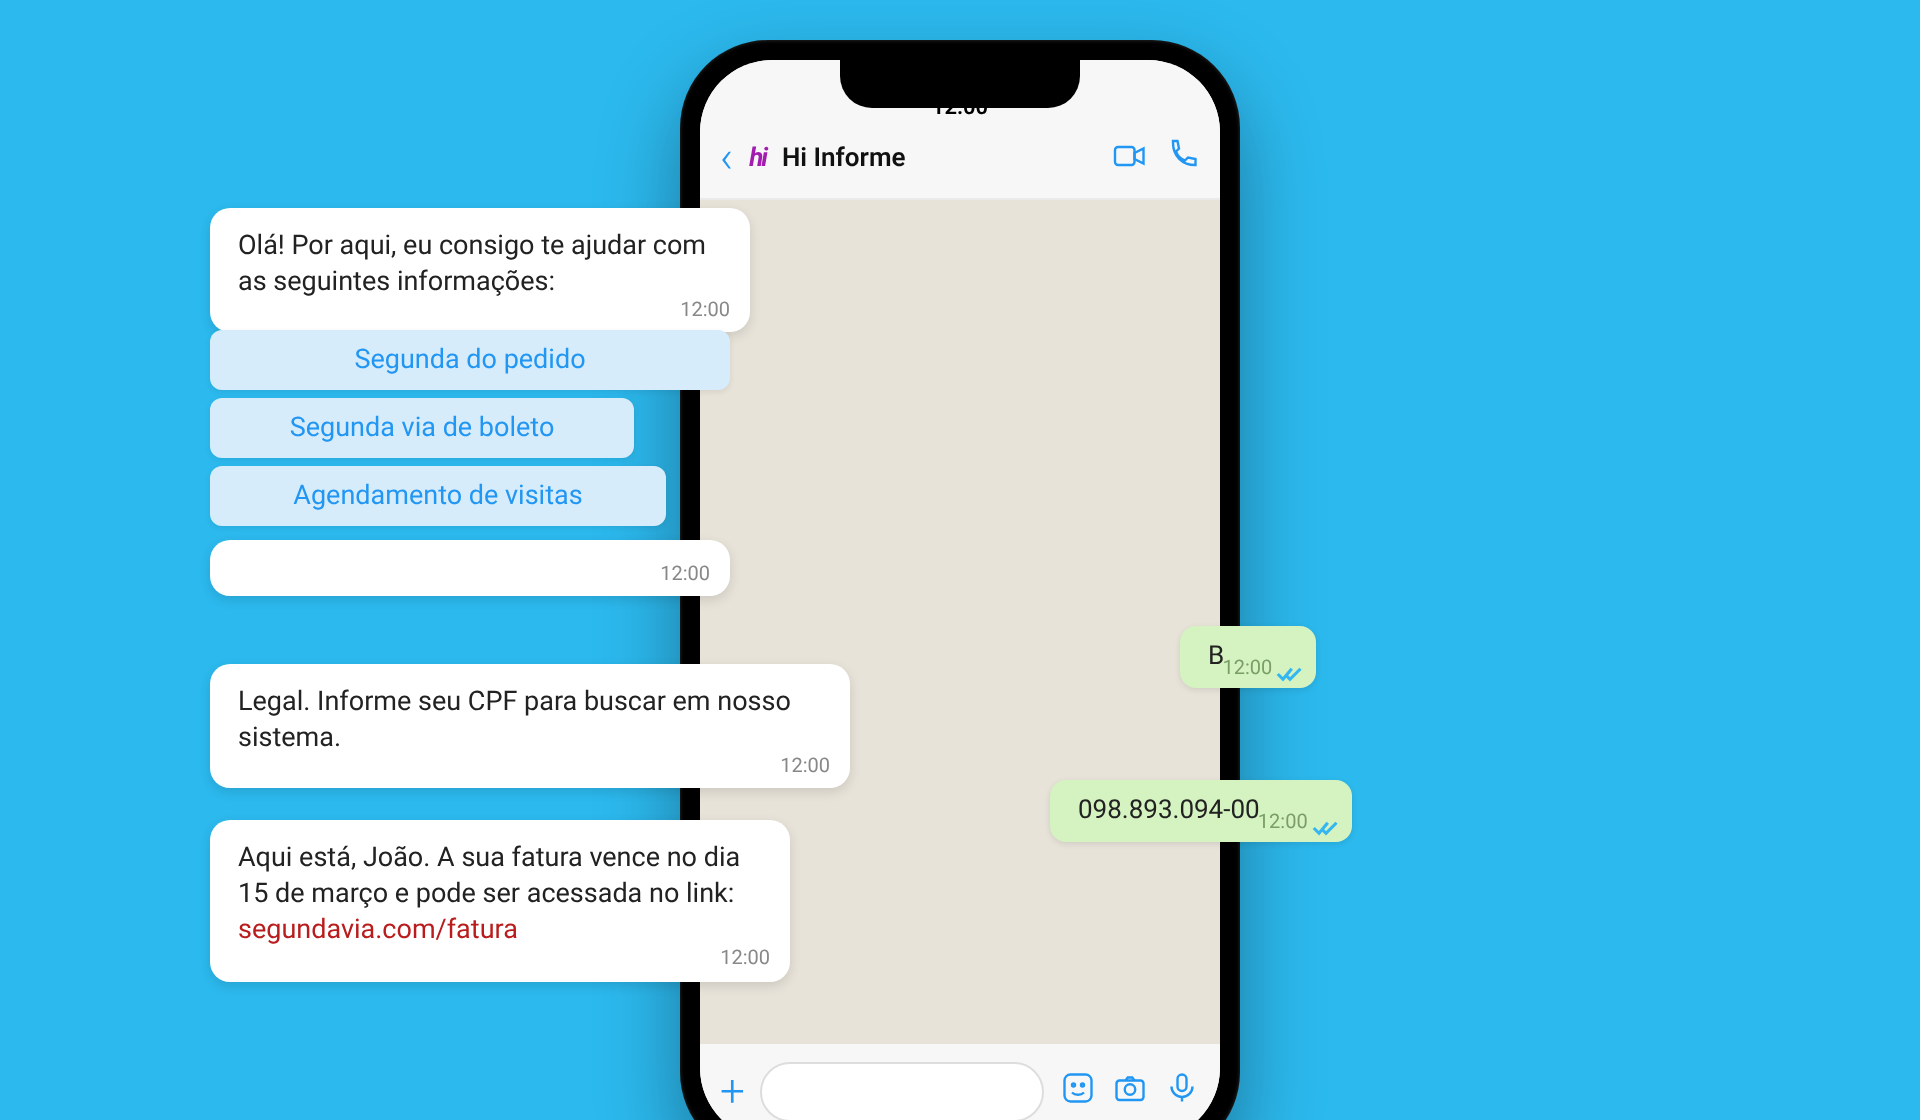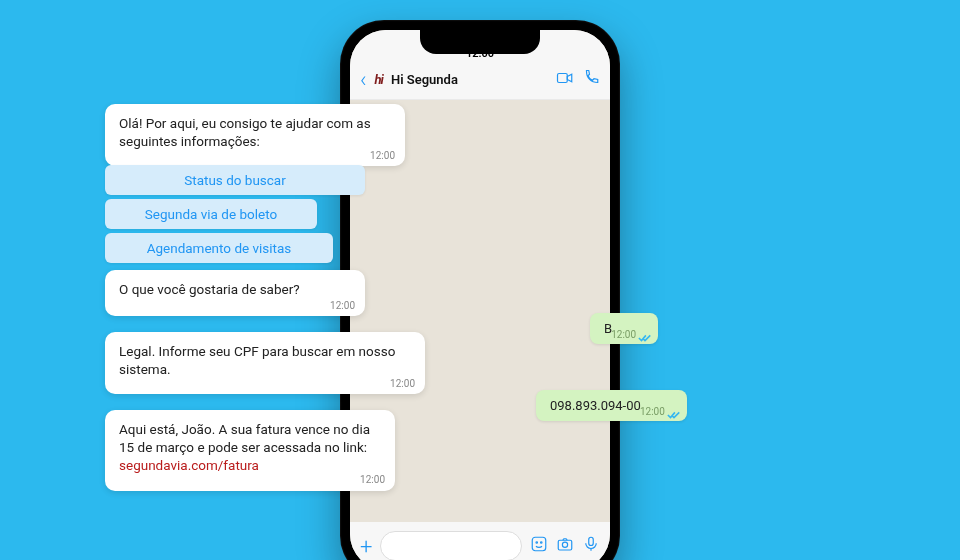--- a/index.html
+++ b/index.html
@@ -10,21 +10,21 @@
            background: #000; border-radius: 44px; box-shadow: 0 18px 40px rgba(0,0,0,.35), inset 0 0 2px rgba(255,255,255,.2); }
   .phone::after {  content:""; position:absolute; left:0; right:0; top:100%; height:80px;
                   background: linear-gradient(rgba(0,0,0,.18),rgba(0,0,0,0)); border-radius: 0 0 44px 44px; transform: scaleY(-1); opacity:.4;}
   .screen { position: absolute; inset: 10px; background: #e8e3d9; border-radius: 36px; overflow: hidden; }
   .notch { position: absolute; top: 0; left: 50%; transform: translateX(-50%); width: 120px; height: 24px;
            background: #000; border-radius: 0 0 16px 16px; z-index: 5; }
 
   .statusbar { height: 30px; background: #f7f7f7; display:flex; align-items:flex-end; justify-content:center; font-size: 11px; font-weight:600; color:#000; }
   .wa-header { background:#f7f7f7; height: 40px; display:flex; align-items:center; padding: 0 10px; gap:8px; border-bottom:1px solid rgba(0,0,0,.05);}
   .wa-header .back { color:#2196f3; font-size:22px; font-weight:300; }
-  .wa-header .brand-logo { font-size: 13px; color:#7f1d1d; font-weight:700; font-style:italic; letter-spacing:-1px;}
+  .wa-header .brand-logo { font-size: 13px; color:#a21caf; font-weight:700; font-style:italic; letter-spacing:-1px;}
   .wa-header .title { font-weight:600; font-size: 13px; color:#111; flex:1; }
   .wa-header .icon { color:#2196f3; }
   .wa-header svg { width:18px; height:18px; stroke:#2196f3; fill:none; stroke-width:1.6; }
 
   .chat-canvas { position:absolute; top:70px; bottom:48px; left:0; right:0;
                  background: #e8e3d9; }
   .wa-footer { position:absolute; bottom:0; left:0; right:0; height:48px; background:#f7f7f7; display:flex; align-items:center; padding:0 10px; gap:8px;}
   .wa-footer .plus { color:#2196f3; font-size:22px; font-weight:300; }
   .wa-footer .input { flex:1; height:30px; background:#fff; border:1px solid #ddd; border-radius:16px; }
   .wa-footer svg { width:18px; height:18px; stroke:#2196f3; fill:none; stroke-width:1.6; }
@@ -49,21 +49,21 @@
 
 <div class="phone">
   <div class="screen">
     <div class="notch"></div>
     <div class="statusbar">
       <span>12:00</span>
     </div>
     <div class="wa-header">
       <span class="back">‹</span>
       <span class="brand-logo">hi</span>
-      <span class="title">Hi Segunda</span>
+      <span class="title">Hi Informe</span>
       <span class="icon">
         <svg viewBox="0 0 24 24">
             <rect x="2" y="6" width="13" height="12" rx="2"></rect>
             <path d="M15 10l6-3v10l-6-3z"></path>
           </svg>
       </span>
       <span class="icon">
         <svg viewBox="0 0 24 24">
             <path d="M6 3c0 9 6 15 15 15v-4l-5-1-2 2c-3-1-5-3-6-6l2-2-1-5H6z"></path>
           </svg>
@@ -91,37 +91,36 @@
       <span>
         <svg viewBox="0 0 24 24">
             <rect x="9" y="3" width="6" height="11" rx="3"></rect>
             <path d="M5 11a7 7 0 0 0 14 0M12 18v3"></path>
           </svg>
       </span>
     </div>
   </div>
 </div>
 
-<div class="bubble" style="left:105px; top:104px; width:300px;">
+<div class="bubble" style="left:105px; top:104px; width:270px;">
   <span>Olá! Por aqui, eu consigo te ajudar com as seguintes informações:</span>
   <span class="ts">12:00</span>
 </div>
 
 <div class="option" style="left:105px; top:165px; width:260px;">
-  <span>Status do buscar</span>
+  <span>Segunda do pedido</span>
 </div>
 <div class="option" style="left:105px; top:199px; width:212px;">
   <span>Segunda via de boleto</span>
 </div>
 <div class="option" style="left:105px; top:233px; width:228px;">
   <span>Agendamento de visitas</span>
 </div>
 
 <div class="bubble" style="left:105px; top:270px; width:260px; padding-bottom:18px;">
-  <span>O que você gostaria de saber?</span>
   <span class="ts">12:00</span>
 </div>
 
 <div class="bubble" style="left:105px; top:332px; width:320px;">
   <span>Legal. Informe seu CPF para buscar em nosso sistema.</span>
   <span class="ts">12:00</span>
 </div>
 
 <div class="bubble" style="left:105px; top:410px; width:290px;">
   <span>Aqui está, João. A sua fatura vence no dia 15 de março e pode ser acessada no link: </span>
@@ -132,21 +131,21 @@
 <div class="ubub" style="left:590px; top:313px;">
   <span>B</span>
   <span class="ts">12:00</span>
   <span class="ticks">
     <svg viewBox="0 0 16 10">
         <path d="M1 5l3 3L9 2M6 6l2 2 6-6"></path>
       </svg>
   </span>
 </div>
 
-<div class="ubub" style="left:536px; top:390px;">
+<div class="ubub" style="left:525px; top:390px;">
   <span>098.893.094-00</span>
   <span class="ts">12:00</span>
   <span class="ticks">
     <svg viewBox="0 0 16 10">
         <path d="M1 5l3 3L9 2M6 6l2 2 6-6"></path>
       </svg>
   </span>
 </div>
 
 </body></html>

